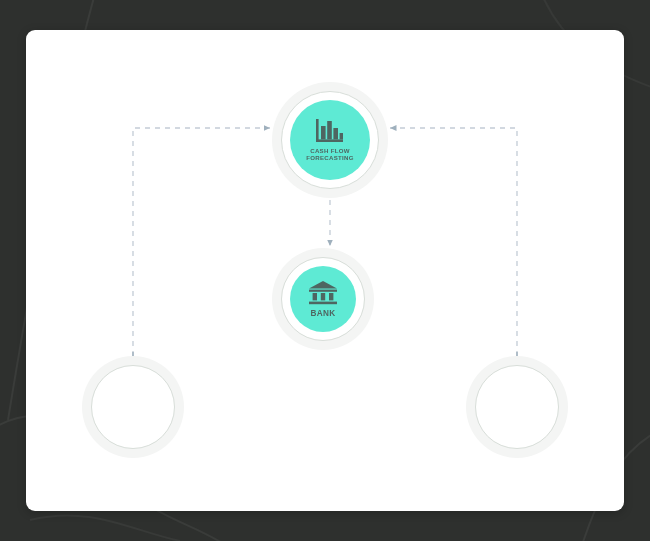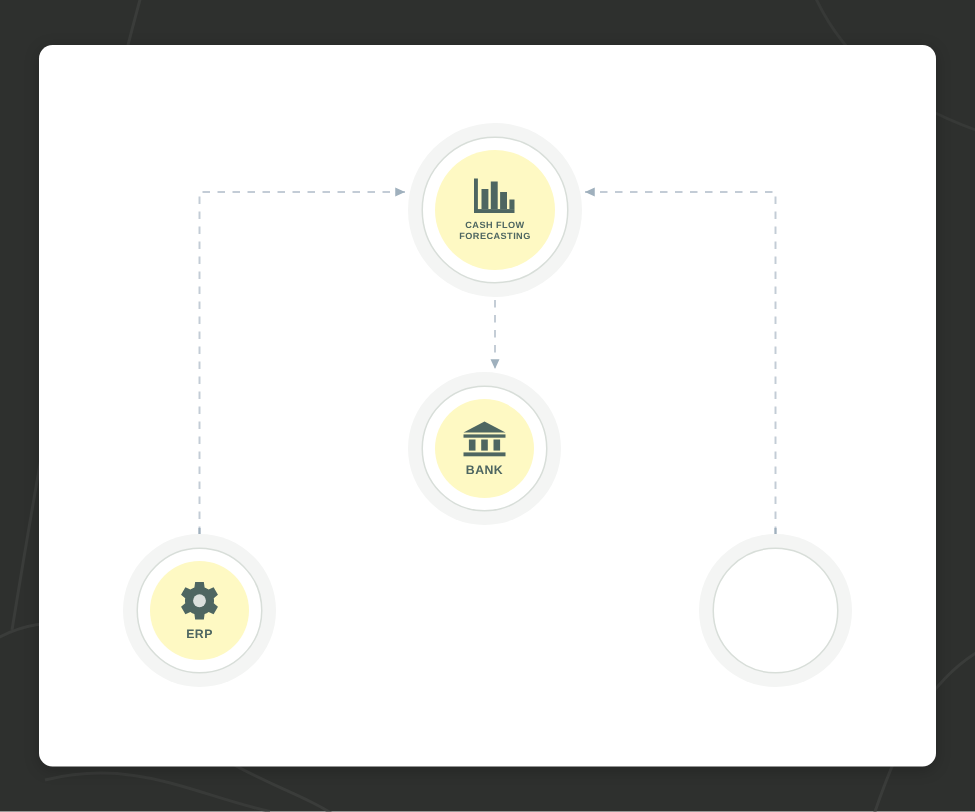--- a/index.html
+++ b/index.html
@@ -63,21 +63,21 @@
   .node .ring {
     position: absolute;
     border-radius: 50%;
     background: #ffffff;
     border: 1px solid #d8ded9;
     box-sizing: border-box;
   }
   .node .core {
     position: absolute;
     border-radius: 50%;
-    background: #fef9c3;
+    background: #5eead4;
     display: flex;
     flex-direction: column;
     align-items: center;
     justify-content: center;
     box-sizing: border-box;
   }
   .node .core .glyph {
     display: block;
     line-height: 0;
   }
@@ -171,34 +171,18 @@
         <rect x="1" y="21.6" width="28" height="2.6" fill="#4e6661"></rect>
       </svg>
     </span>
     <span class="label">BANK</span>
   </div>
 </div>
 
 <div class="node sat" id="node-erp">
   <div class="halo"></div>
   <div class="ring"></div>
-  <div class="core">
-    <span class="glyph">
-      <svg width="28" height="28" viewBox="0 0 28 28" xmlns="http://www.w3.org/2000/svg">
-        <path fill="#4e6661" d="M 11.1 1 L 16.9 1 L 17.4 4.6
-          C 18.4 4.9 19.3 5.4 20.1 6.0 L 23.4 4.5 L 26.3 9.5 L 23.5 11.8
-          C 23.6 12.3 23.7 12.9 23.7 13.5 C 23.7 14.1 23.6 14.7 23.5 15.2
-          L 26.3 17.5 L 23.4 22.5 L 20.1 21.0 C 19.3 21.6 18.4 22.1 17.4 22.4
-          L 16.9 26 L 11.1 26 L 10.6 22.4 C 9.6 22.1 8.7 21.6 7.9 21.0
-          L 4.6 22.5 L 1.7 17.5 L 4.5 15.2 C 4.4 14.7 4.3 14.1 4.3 13.5
-          C 4.3 12.9 4.4 12.3 4.5 11.8 L 1.7 9.5 L 4.6 4.5 L 7.9 6.0
-          C 8.7 5.4 9.6 4.9 10.6 4.6 Z"></path>
-        <circle cx="14" cy="13.5" r="4.3" fill="#dbe0dd"></circle>
-      </svg>
-    </span>
-    <span class="label">ERP</span>
-  </div>
 </div>
 
 <div class="node sat" id="node-tms">
   <div class="halo"></div>
   <div class="ring"></div>
 </div>
 
 </body></html>

